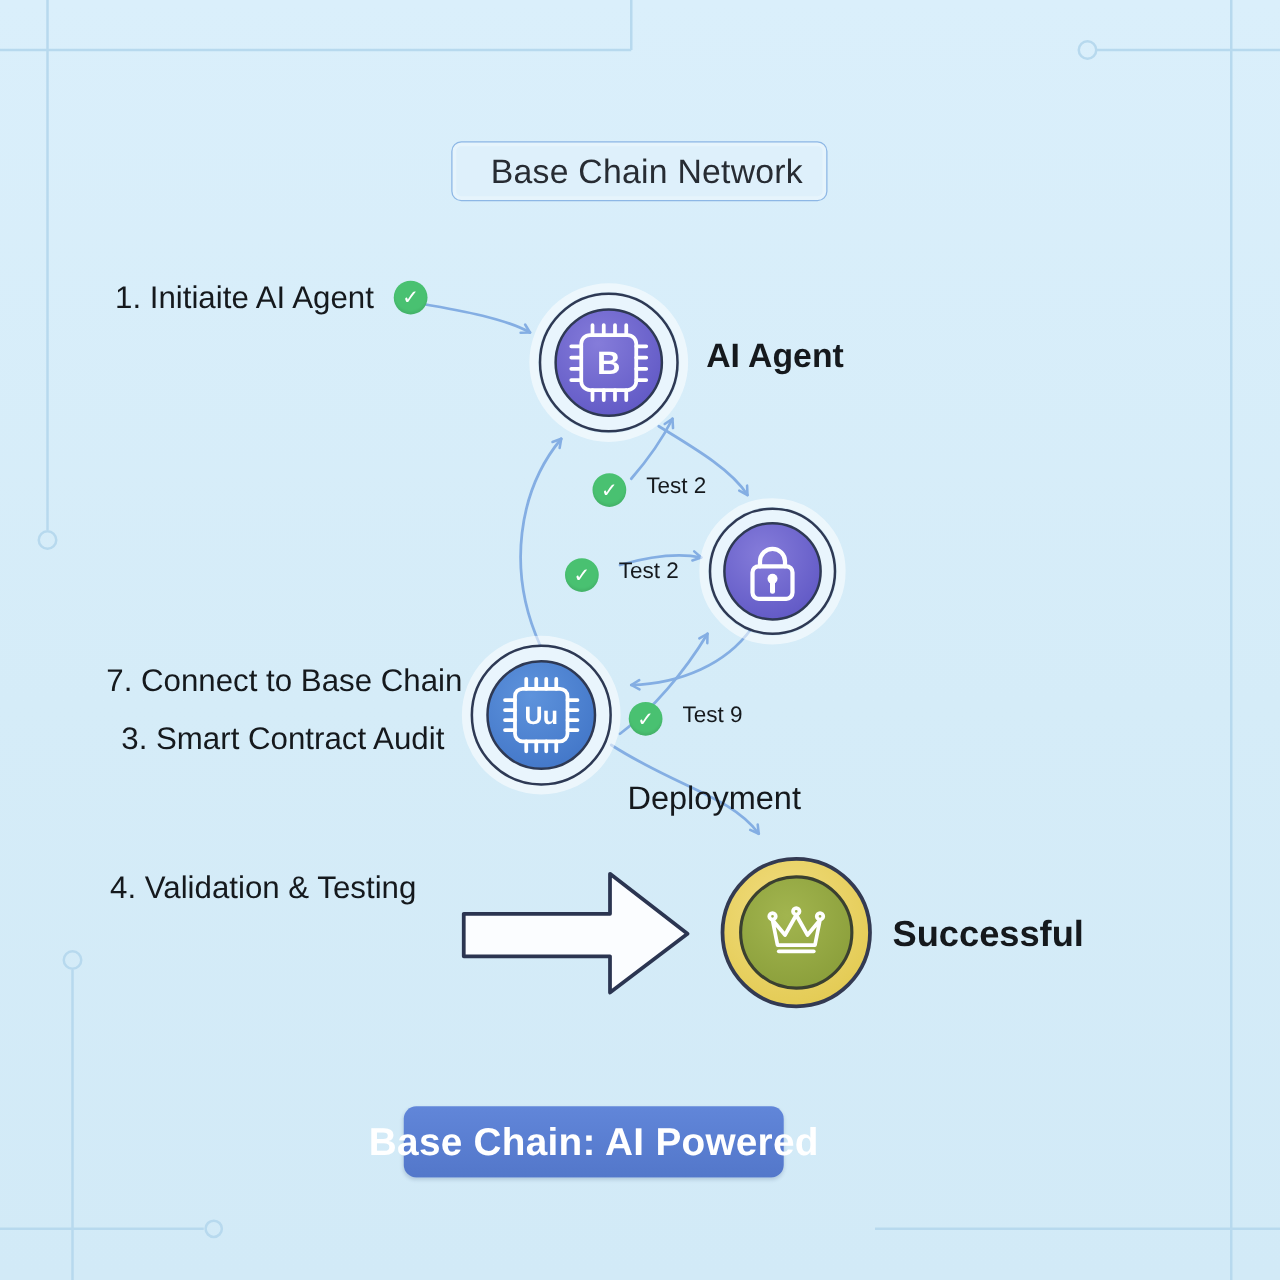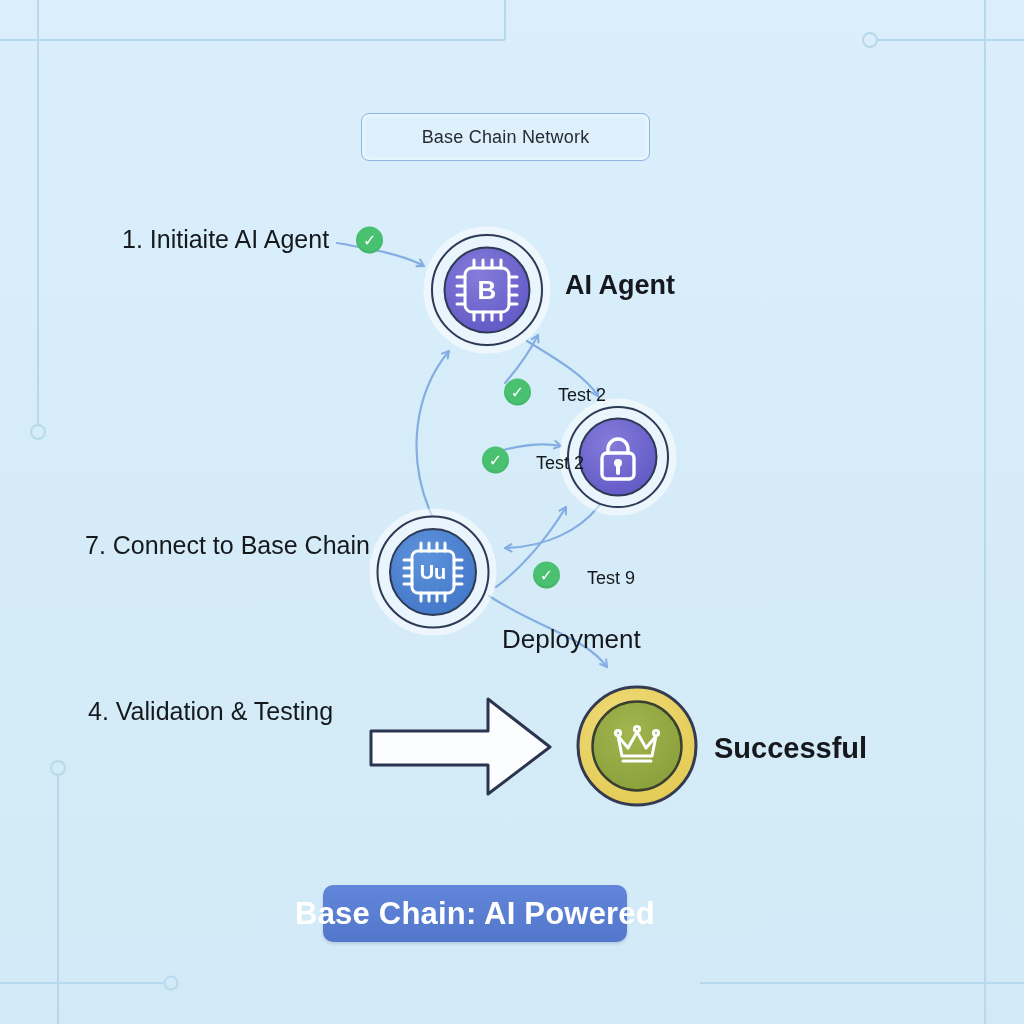--- a/index.html
+++ b/index.html
@@ -5,27 +5,27 @@
   html,body{margin:0;padding:0;background:#e8f4fb;}
   .stage{
     position:relative;width:1024px;height:1024px;overflow:hidden;
     background:linear-gradient(180deg,#daeffb 0%,#d5ecf8 55%,#d2eaf7 100%);
     font-family:"Liberation Sans","DejaVu Sans",sans-serif;
     color:#171b20;
   }
   .stage svg{position:absolute;left:0;top:0;}
   .overlay{position:absolute;white-space:nowrap;}
   .vcenter{transform:translateY(-50%);}
-  .row{display:flex;align-items:flex-end;gap:27px;margin-left:30px;}
+  .row{display:flex;align-items:flex-start;gap:16px;}
   .title-box{
     left:361px;top:113px;width:287px;height:46px;
     display:flex;align-items:center;justify-content:center;
     border:1.5px solid #8db7e5;border-radius:8px;
     background:#def0fb;box-shadow:0 0 0 3px rgba(255,255,255,0.25) inset;
-    font-size:18px;font-weight:500;color:#272c33;letter-spacing:.2px;
+    font-size:27px;font-weight:500;color:#272c33;letter-spacing:.2px;padding-left:12px;
   }
   .step{font-size:25px;color:#15191d;}
   .s1{left:92px;top:239px}
   .s2{left:85px;top:545px}
   .s3{left:97px;top:592px}
   .s4{left:88px;top:711px}
   .s5{left:100px;top:758px}
   .chk{
     width:27px;height:27px;border-radius:50%;
     background:#49c171;color:#fff;
@@ -162,20 +162,21 @@
 
   <div class="overlay title-box">
     <span>Base Chain Network</span>
   </div>
 
   <div class="overlay vcenter row s1">
     <span class="step">1. Initiaite AI Agent</span>
     <span class="chk">✓</span>
   </div>
   <div class="overlay vcenter step s2">7. Connect to Base Chain</div>
+  <div class="overlay vcenter step s3">3. Smart Contract Audit</div>
   <div class="overlay vcenter step s4">4. Validation &amp; Testing</div>
 
   <div class="overlay vcenter row t2a">
     <span class="chk">✓</span>
     <span class="tlabel">Test 2</span>
   </div>
   <div class="overlay vcenter row t2b">
     <span class="chk">✓</span>
     <span class="tlabel">Test 2</span>
   </div>

